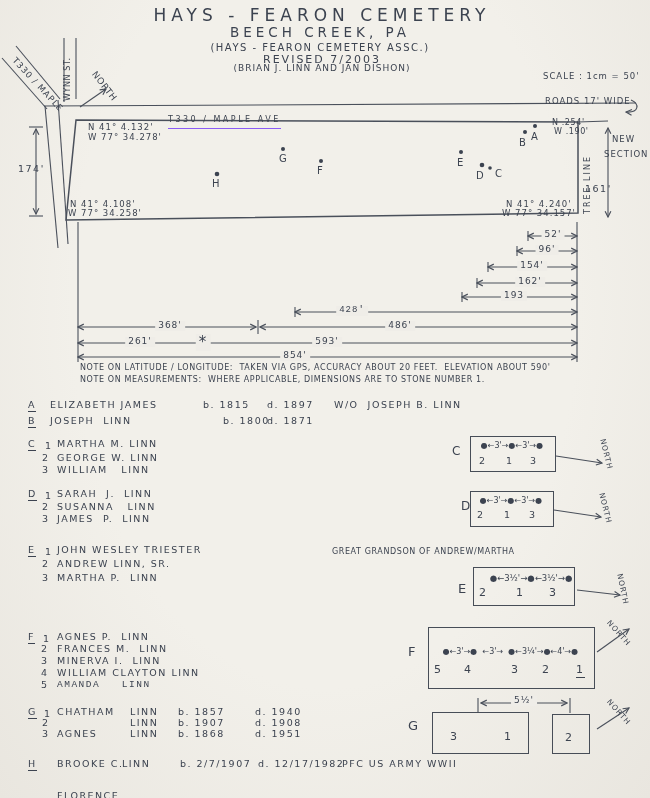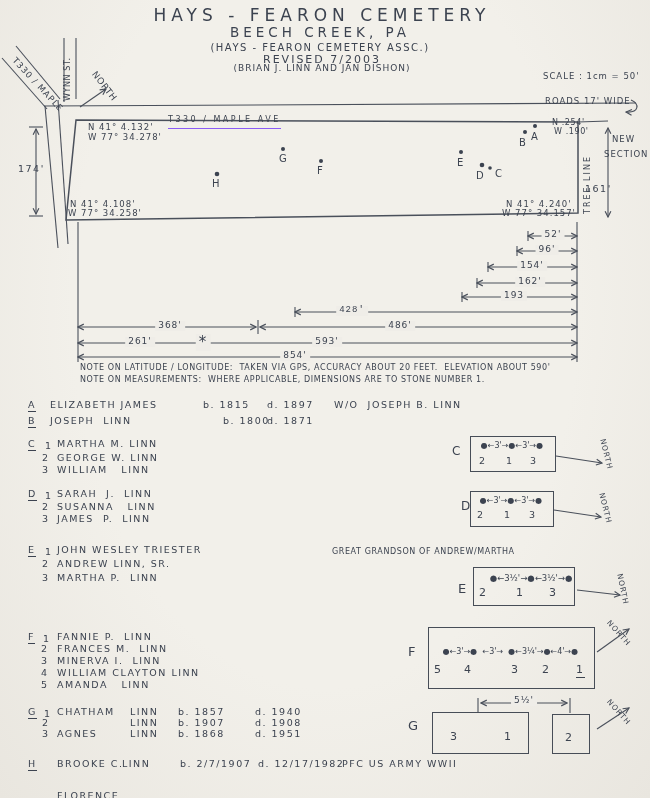--- a/index.html
+++ b/index.html
@@ -176,29 +176,29 @@
 <div class="hw" style="left:45px;top:547px;">1</div>
 <div class="hw" style="left:57px;top:545px;">JOHN WESLEY TRIESTER</div>
 <div class="hw" style="left:42px;top:559px;">2</div>
 <div class="hw" style="left:57px;top:559px;">ANDREW LINN, SR.</div>
 <div class="hw" style="left:42px;top:573px;">3</div>
 <div class="hw" style="left:57px;top:573px;">MARTHA P.  LINN</div>
 <div class="hw xs" style="left:332px;top:548px;">GREAT GRANDSON OF ANDREW/MARTHA</div>
 
 <div class="hw ul" style="left:28px;top:632px;">F</div>
 <div class="hw" style="left:43px;top:634px;">1</div>
-<div class="hw" style="left:57px;top:632px;">FANNIE P.  LINN</div>
+<div class="hw" style="left:57px;top:632px;">AGNES P.  LINN</div>
 <div class="hw" style="left:41px;top:644px;">2</div>
 <div class="hw" style="left:57px;top:644px;">FRANCES M.  LINN</div>
 <div class="hw" style="left:41px;top:656px;">3</div>
 <div class="hw" style="left:57px;top:656px;">MINERVA I.  LINN</div>
 <div class="hw" style="left:41px;top:668px;">4</div>
 <div class="hw" style="left:57px;top:668px;">WILLIAM CLAYTON LINN</div>
 <div class="hw" style="left:41px;top:680px;">5</div>
-<div class="hw" style="left:57px;top:680px;">AMANDA   LINN</div>
+<div class="hw" style="left:57px;top:680px;font-family:Liberation Mono, monospace;">AMANDA   LINN</div>
 
 <div class="hw ul" style="left:28px;top:707px;">G</div>
 <div class="hw" style="left:44px;top:709px;">1</div>
 <div class="hw" style="left:57px;top:707px;">CHATHAM</div>
 <div class="hw" style="left:130px;top:707px;">LINN</div>
 <div class="hw" style="left:178px;top:707px;">b. 1857</div>
 <div class="hw" style="left:255px;top:707px;">d. 1940</div>
 <div class="hw" style="left:42px;top:718px;">2</div>
 <div class="hw" style="left:57px;top:755px;margin-top:36px;">FLORENCE</div>
 <div class="hw" style="left:130px;top:718px;">LINN</div>

